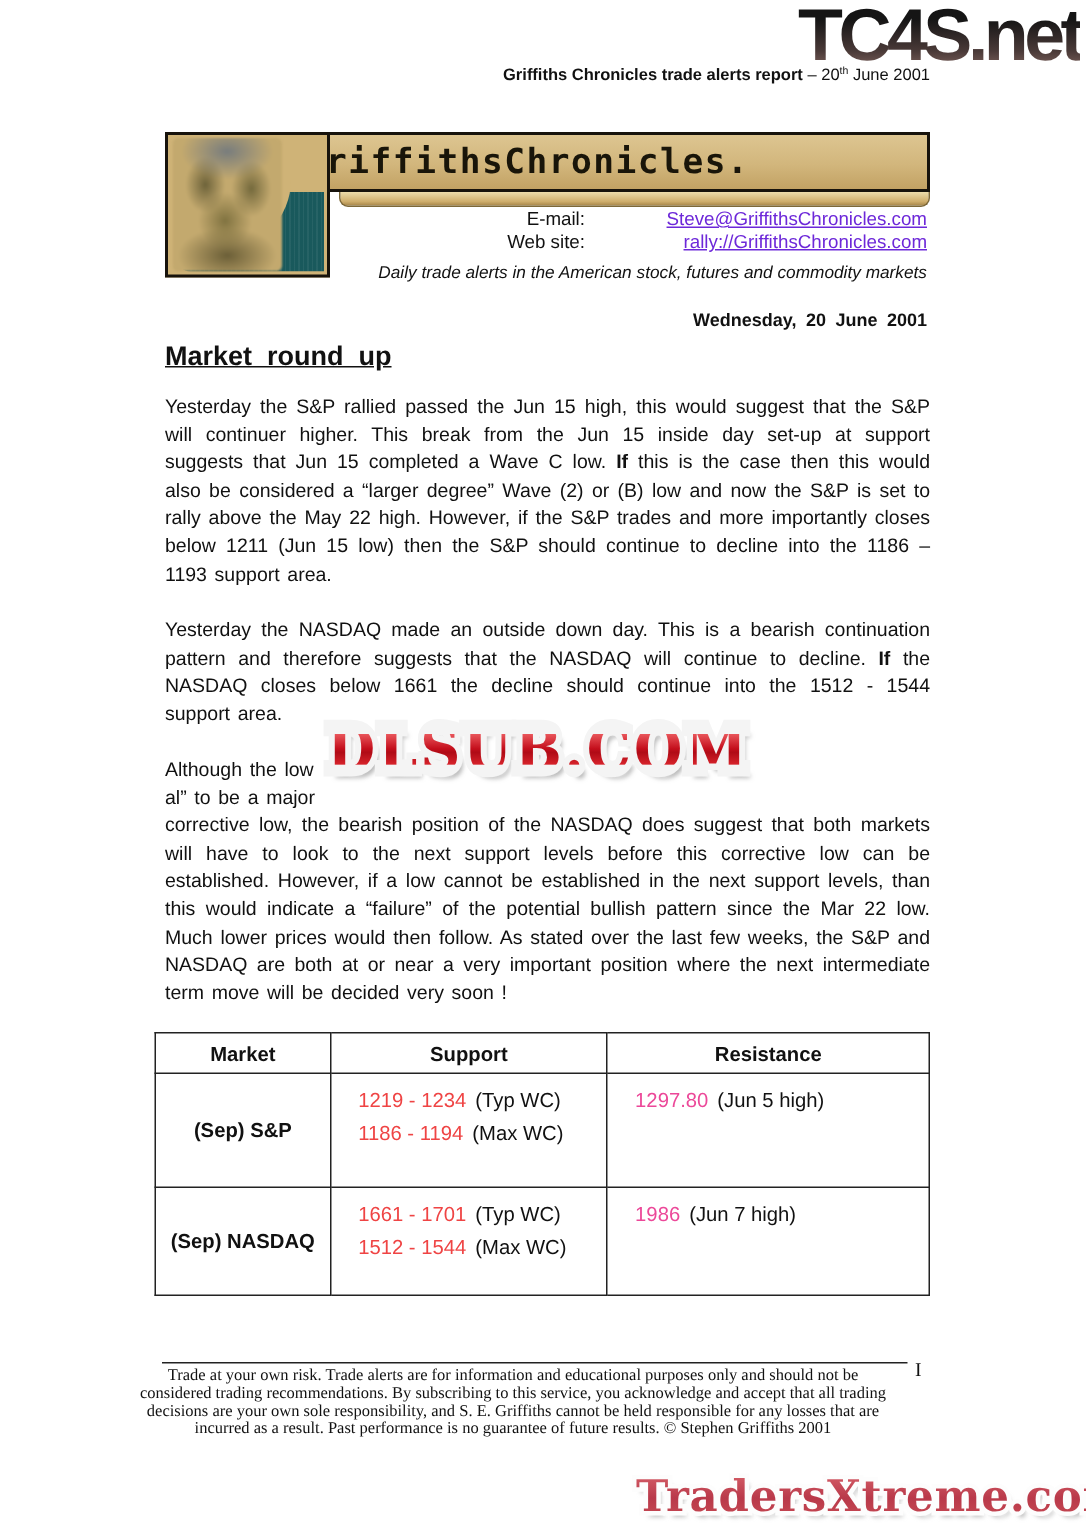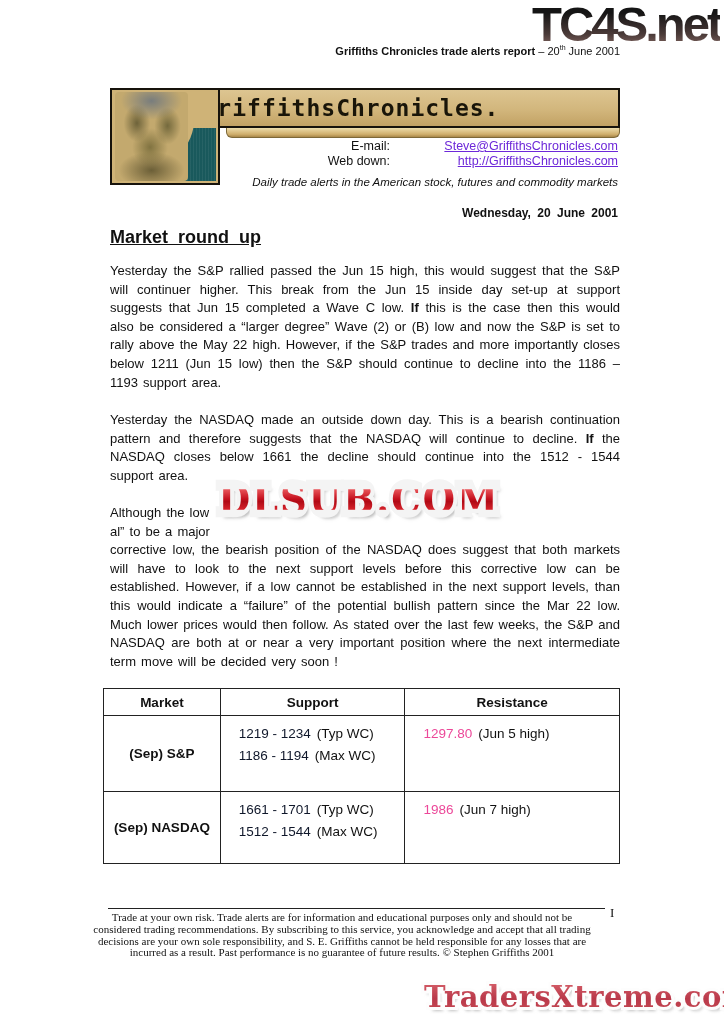--- a/index.html
+++ b/index.html
@@ -65,21 +65,21 @@
              -webkit-background-clip:text; background-clip:text; color:transparent; }
 
   
   table.levels { position:absolute; left:103px; top:688px; width:517px; border-collapse:collapse; font-size:13.5px; }
   table.levels th, table.levels td { border:1.5px solid #222; }
   table.levels th { height:27px; font-weight:bold; text-align:center; }
   .col-market { width:117px; } .col-support { width:185px; } .col-resist { width:215px; }
   td.market { text-align:center; vertical-align:middle; font-weight:bold; }
   td.vals { vertical-align:top; padding:7px 4px 0 18px; line-height:22px; }
   tr.r1 { height:76px; } tr.r2 { height:72px; }
-  .blue { color:#0f172a;margin-top:23px; }
+  .blue { color:#ef4444;margin-top:23px; }
   .red { color:#ec4899; }
   .lvl-lbl { margin-left:6px; }
 
   
   .rule { position:absolute; left:108px; top:908px; width:497px; border-top:1.5px solid #222; }
   .disclaimer { position:absolute; left:92px; top:912px; width:500px; text-align:center;
                 font-family:"Liberation Serif", serif; font-size:11px; line-height:11.8px; }
   .pagenum { position:absolute; left:610px; top:905px; font-family:"Liberation Serif", serif; font-size:13px; }
 
   .txlogo { position:absolute; left:424px; top:980px; width:300px; height:42px; }
@@ -108,21 +108,21 @@
     <div class="tan-curve"></div>
     <div class="photo"></div>
   </div>
 </div>
 
 <div class="contact">
   <div class="row">
     <span class="lbl">E-mail:</span><span class="lnkwrap"><a href="#">Steve@GriffithsChronicles.com</a></span>
   </div>
   <div class="row">
-    <span class="lbl">Web down:</span><span class="lnkwrap"><a href="#">http://GriffithsChronicles.com</a></span>
+    <span class="lbl">Web site:</span><span class="lnkwrap"><a href="#">rally://GriffithsChronicles.com</a></span>
   </div>
 </div>
 
 <div class="tagline">Daily trade alerts in the American stock, futures and commodity markets</div>
 
 <div class="dateline">Wednesday, 20 June 2001</div>
 
 <div class="roundup">Market round up</div>
 
 <div class="para p1"><span>Yesterday the S&amp;P rallied passed the Jun 15 high, this would suggest that the S&amp;P will continuer higher. This break from the Jun 15 inside day set-up at support suggests that Jun 15 completed a Wave C low. </span><b>If</b><span> this is the case then this would also be considered a “larger degree” Wave (2) or (B) low and now the S&amp;P is set to rally above the May 22 high. However, if the S&amp;P trades and more importantly closes below 1211 (Jun 15 low) then the S&amp;P should continue to decline into the 1186 – 1193 support area.</span></div>

